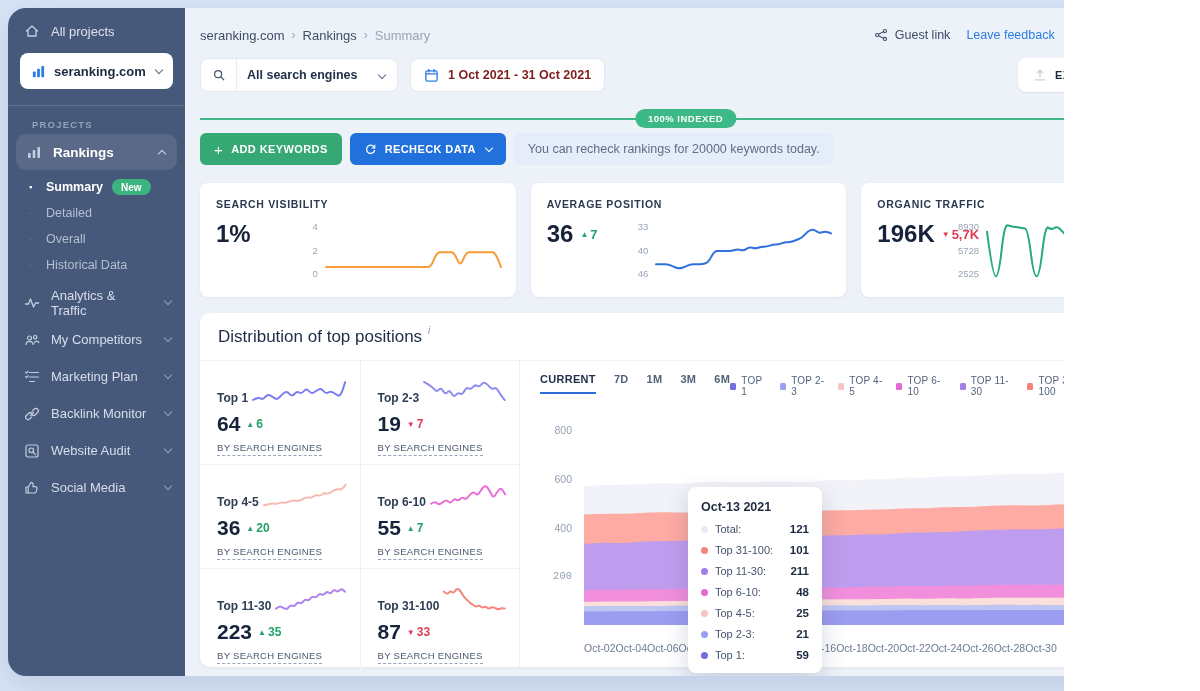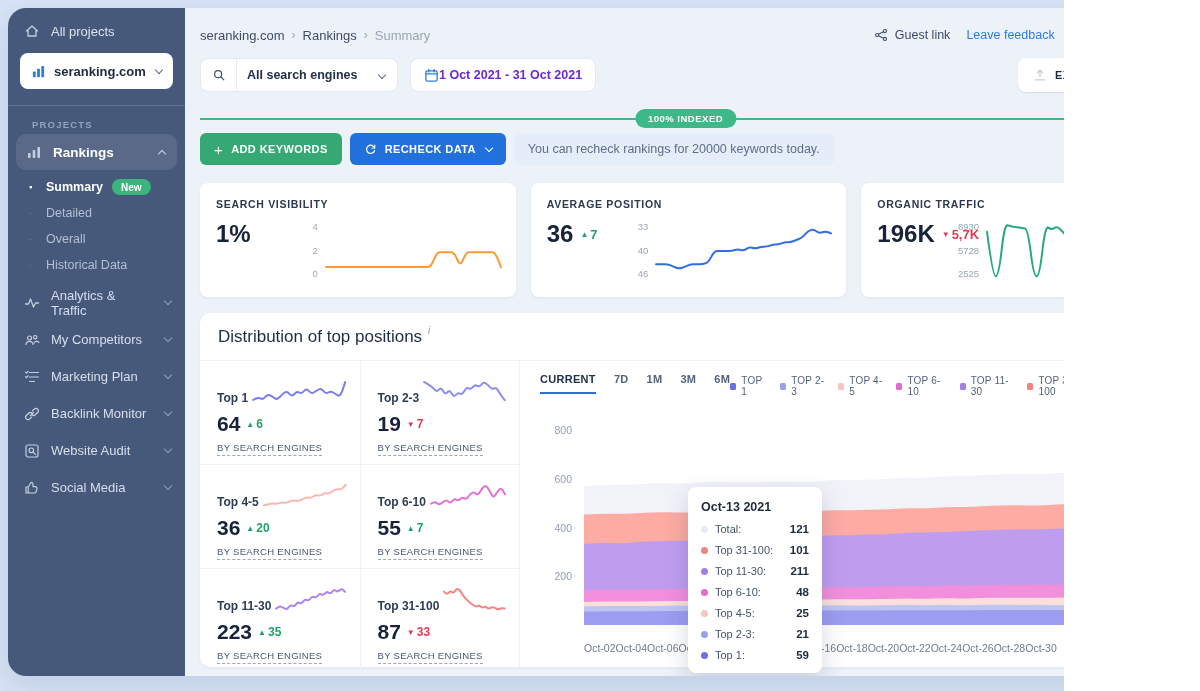--- a/index.html
+++ b/index.html
@@ -40,21 +40,21 @@
   .guest .sic{color:#3c4c66;width:14px;height:14px;}
   .feedback{font-size:12.5px;color:#2b7de1;cursor:pointer;}
   .notes{display:flex;gap:7px;align-items:center;background:#fff;border:1px solid #e0e7f1;border-radius:16px;padding:6px 13px;font-size:12.5px;color:#000000;cursor:pointer;}
   .notes .sic{width:13px;height:13px;color:#25334e;}
   .controls{position:absolute;top:50px;left:15px;right:9px;display:flex;align-items:center;gap:12px;}
   .se-select{background:#fff;border:1px solid #e1e8f2;border-radius:8px;height:34px;display:flex;align-items:center;min-width:198px;cursor:pointer;}
   .se-search{width:36px;height:100%;border-right:1px solid #e6ecf4;display:flex;align-items:center;justify-content:center;color:#44536b;}
   .se-search .sic{width:14px;height:14px;color:#44536b;}
   .se-label{padding:0 10px;font-size:12.5px;font-weight:700;color:#22304a;}
   .se-select .chv{margin:0 12px 0 auto;color:#5a6a85;}
-  .datepick{background:#fff;border:1px solid #e1e8f2;border-radius:8px;height:34px;display:flex;align-items:center;padding:0 13px;font-size:12.5px;font-weight:700;color:#6d28d9;cursor:pointer;}
+  .datepick{background:#fff;border:1px solid #e1e8f2;border-radius:8px;height:34px;display:flex;align-items:center;gap:9px;padding:0 13px;font-size:12.5px;font-weight:700;color:#7f1d1d;cursor:pointer;}
   .datepick .sic{width:15px;height:15px;}
   .ctrl-right{margin-left:auto;display:flex;gap:8px;}
   .btn-export{background:#fff;border-radius:8px;height:34px;display:flex;align-items:center;gap:8px;padding:0 15px;font-size:11px;font-weight:700;letter-spacing:.4px;color:#1f2c45;box-shadow:0 1px 2px rgba(40,60,100,.10);cursor:pointer;}
   .btn-export .sic{width:14px;height:14px;}
   .btn-gear{background:#fff;border-radius:8px;height:34px;display:flex;align-items:center;gap:7px;padding:0 12px;box-shadow:0 1px 2px rgba(40,60,100,.10);cursor:pointer;color:#5a6a85;}
   .gear-g{font-size:16px;color:#1f2c45;line-height:1;}
   .index-line{position:absolute;top:110px;left:15px;right:9px;height:2px;background:#3db988;}
   .index-pill{position:absolute;top:101px;left:50%;transform:translateX(-50%);background:#3db988;color:#fff;font-size:9.5px;font-weight:700;letter-spacing:.5px;padding:4px 13px;border-radius:10px;z-index:2;}
   .actions{position:absolute;top:125px;left:15px;display:flex;gap:8px;align-items:center;}
   .btn-green,.btn-blue{color:#fff;border-radius:6px;height:32px;display:flex;align-items:center;gap:8px;padding:0 14px;font-size:11px;font-weight:700;letter-spacing:.4px;cursor:pointer;}
@@ -531,21 +531,21 @@
                     <span class="lg-t">TOP 31-100</span>
                   </span>
                   <span class="lg-item">
                     <i class="sw" style="background: rgb(233, 234, 244);"></i>
                     <span class="lg-t">TOTAL</span>
                   </span>
                 </div>
             </div>
             <div class="plot-wrap">
               <div class="ylabels">
-                  <span style="top: 157.264px;">200</span>
+                  <span style="top: 157.264px; font-family: Liberation Mono, monospace;">200</span>
                   <span style="top: 108.529px;">400</span>
                   <span style="top: 59.7931px;">600</span>
                   <span style="top: 11.0575px;">800</span>
                 </div>
               <div class="plot">
                   <svg viewBox="0 0 569 212" preserveAspectRatio="none">
                     <path d="M0.0 72.9Q19.0 72.1 28.4 72.0Q37.9 71.9 47.4 71.6Q56.9 71.4 66.4 70.5Q75.9 69.7 85.3 70.2Q94.8 70.7 104.3 70.2Q113.8 69.7 123.3 69.1Q132.8 68.5 142.3 69.0Q151.7 69.4 161.2 69.3Q170.7 69.2 180.2 68.7Q189.7 68.2 199.1 68.6Q208.6 69.0 218.1 69.1Q227.6 69.2 237.1 68.0Q246.6 66.8 256.1 67.1Q265.5 67.5 275.0 66.9Q284.5 66.3 294.0 66.3Q303.5 66.3 312.9 65.3Q322.4 64.3 331.9 64.7Q341.4 65.1 350.9 64.1Q360.4 63.1 369.9 63.2Q379.3 63.4 388.8 62.7Q398.3 62.1 407.8 61.8Q417.3 61.4 426.8 61.0Q436.2 60.7 445.7 61.2Q455.2 61.7 464.7 60.7Q474.2 59.7 483.6 59.7Q493.1 59.7 502.6 59.2Q512.1 58.7 521.6 58.6Q531.1 58.5 540.5 58.1Q550.0 57.8 559.5 57.3L569.0 56.8L569 212L0 212Z" fill="#f2f2f9"></path>
                     <path d="M0.0 101.6Q19.0 100.6 28.4 100.8Q37.9 100.9 47.4 100.5Q56.9 100.2 66.4 99.5Q75.9 98.9 85.3 99.3Q94.8 99.7 104.3 99.4Q113.8 99.2 123.3 98.4Q132.8 97.7 142.3 98.4Q151.7 99.2 161.2 98.9Q170.7 98.7 180.2 98.4Q189.7 98.2 199.1 98.4Q208.6 98.7 218.1 98.7Q227.6 98.7 237.1 97.8Q246.6 97.0 256.1 97.2Q265.5 97.5 275.0 97.1Q284.5 96.7 294.0 96.6Q303.5 96.5 312.9 95.8Q322.4 95.0 331.9 95.3Q341.4 95.5 350.9 94.8Q360.4 94.1 369.9 94.1Q379.3 94.1 388.8 93.7Q398.3 93.3 407.8 92.8Q417.3 92.4 426.8 92.2Q436.2 92.1 445.7 92.5Q455.2 92.8 464.7 92.1Q474.2 91.4 483.6 91.3Q493.1 91.1 502.6 90.9Q512.1 90.6 521.6 90.4Q531.1 90.2 540.5 90.0Q550.0 89.9 559.5 89.6L569.0 89.2L569 212L0 212Z" fill="#fdaba3"></path>
                     <path d="M0.0 130.9Q19.0 129.4 28.4 129.9Q37.9 130.4 47.4 129.5Q56.9 128.7 66.4 128.3Q75.9 127.9 85.3 127.9Q94.8 127.9 104.3 127.4Q113.8 127.0 123.3 126.5Q132.8 126.0 142.3 126.2Q151.7 126.5 161.2 126.0Q170.7 125.5 180.2 125.0Q189.7 124.5 199.1 124.4Q208.6 124.3 218.1 123.8Q227.6 123.3 237.1 122.8Q246.6 122.3 256.1 122.3Q265.5 122.3 275.0 121.7Q284.5 121.1 294.0 121.4Q303.5 121.6 312.9 120.6Q322.4 119.6 331.9 119.6Q341.4 119.6 350.9 119.3Q360.4 118.9 369.9 118.7Q379.3 118.4 388.8 117.8Q398.3 117.2 407.8 117.1Q417.3 117.0 426.8 116.6Q436.2 116.2 445.7 116.4Q455.2 116.5 464.7 116.1Q474.2 115.7 483.6 115.4Q493.1 115.0 502.6 114.5Q512.1 114.0 521.6 114.2Q531.1 114.3 540.5 113.9Q550.0 113.6 559.5 112.9L569.0 112.3L569 212L0 212Z" fill="#bf9dee"></path>
                     <path d="M0.0 177.2Q19.0 176.4 28.4 176.7Q37.9 176.9 47.4 176.5Q56.9 176.2 66.4 176.2Q75.9 176.2 85.3 175.9Q94.8 175.7 104.3 175.7Q113.8 175.7 123.3 175.6Q132.8 175.4 142.3 175.4Q151.7 175.4 161.2 175.4Q170.7 175.4 180.2 175.3Q189.7 175.2 199.1 174.8Q208.6 174.5 218.1 174.6Q227.6 174.7 237.1 174.6Q246.6 174.5 256.1 174.2Q265.5 174.0 275.0 173.9Q284.5 173.7 294.0 173.7Q303.5 173.7 312.9 173.3Q322.4 172.8 331.9 173.1Q341.4 173.5 350.9 172.9Q360.4 172.3 369.9 172.5Q379.3 172.8 388.8 172.5Q398.3 172.3 407.8 171.9Q417.3 171.5 426.8 171.7Q436.2 171.8 445.7 171.7Q455.2 171.5 464.7 171.7Q474.2 171.8 483.6 171.2Q493.1 170.6 502.6 170.6Q512.1 170.6 521.6 170.5Q531.1 170.3 540.5 170.3Q550.0 170.3 559.5 170.0L569.0 169.6L569 212L0 212Z" fill="#f18fdc"></path>

